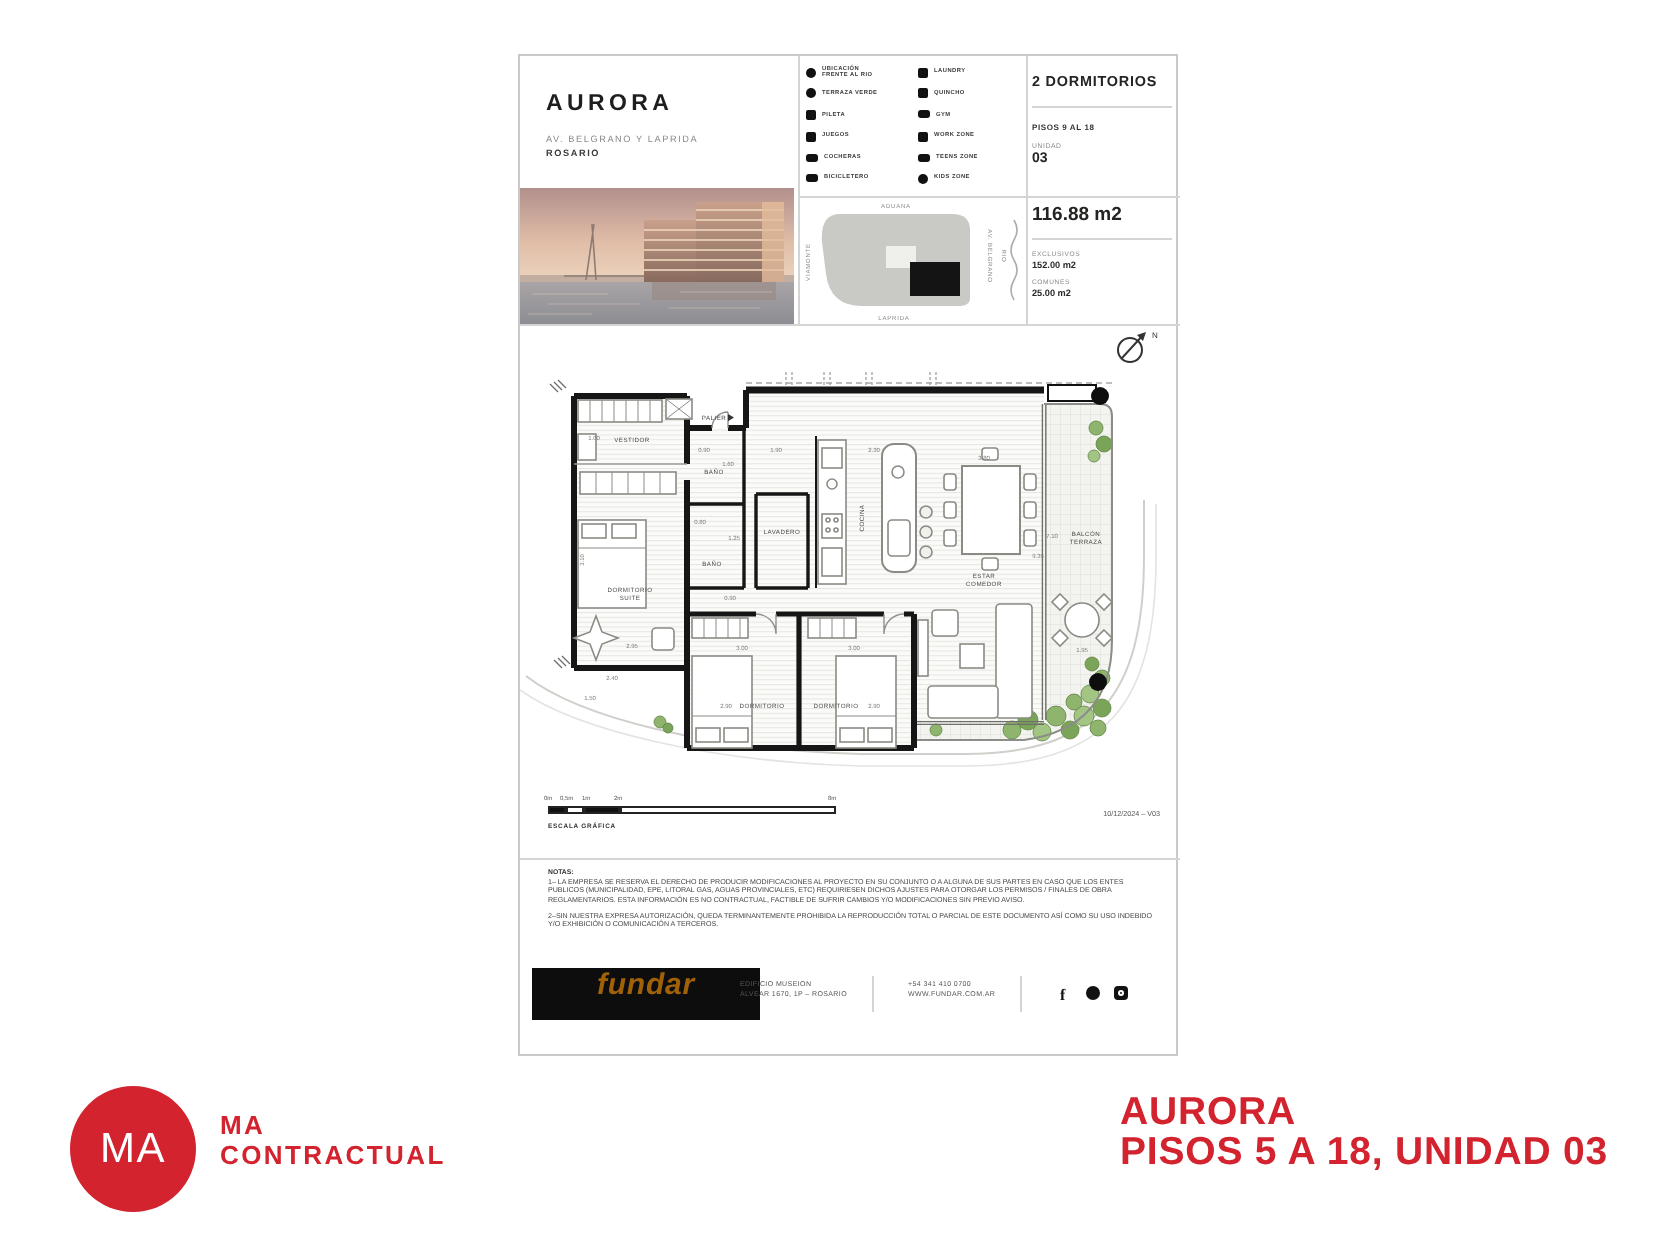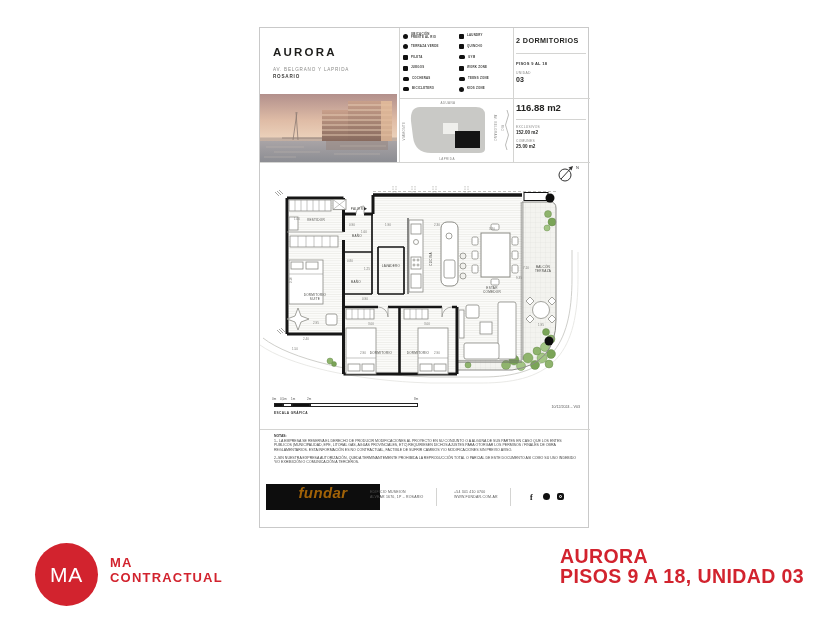--- a/index.html
+++ b/index.html
@@ -427,14 +427,14 @@
 
 <div id="ma-circle" class="abs" style="background:#D2232E;">
   <span>MA</span>
 </div>
 <div class="abs ma-name" style="color:#D2232E;">
   <div>MA</div>
   <div>CONTRACTUAL</div>
 </div>
 <div class="abs proj-title" style="color:#D2232E;">
   <div>AURORA</div>
-  <div>PISOS 9 A 18, UNIDAD 03</div>
+  <div>PISOS 5 A 18, UNIDAD 03</div>
 </div>
 
 </body></html>

